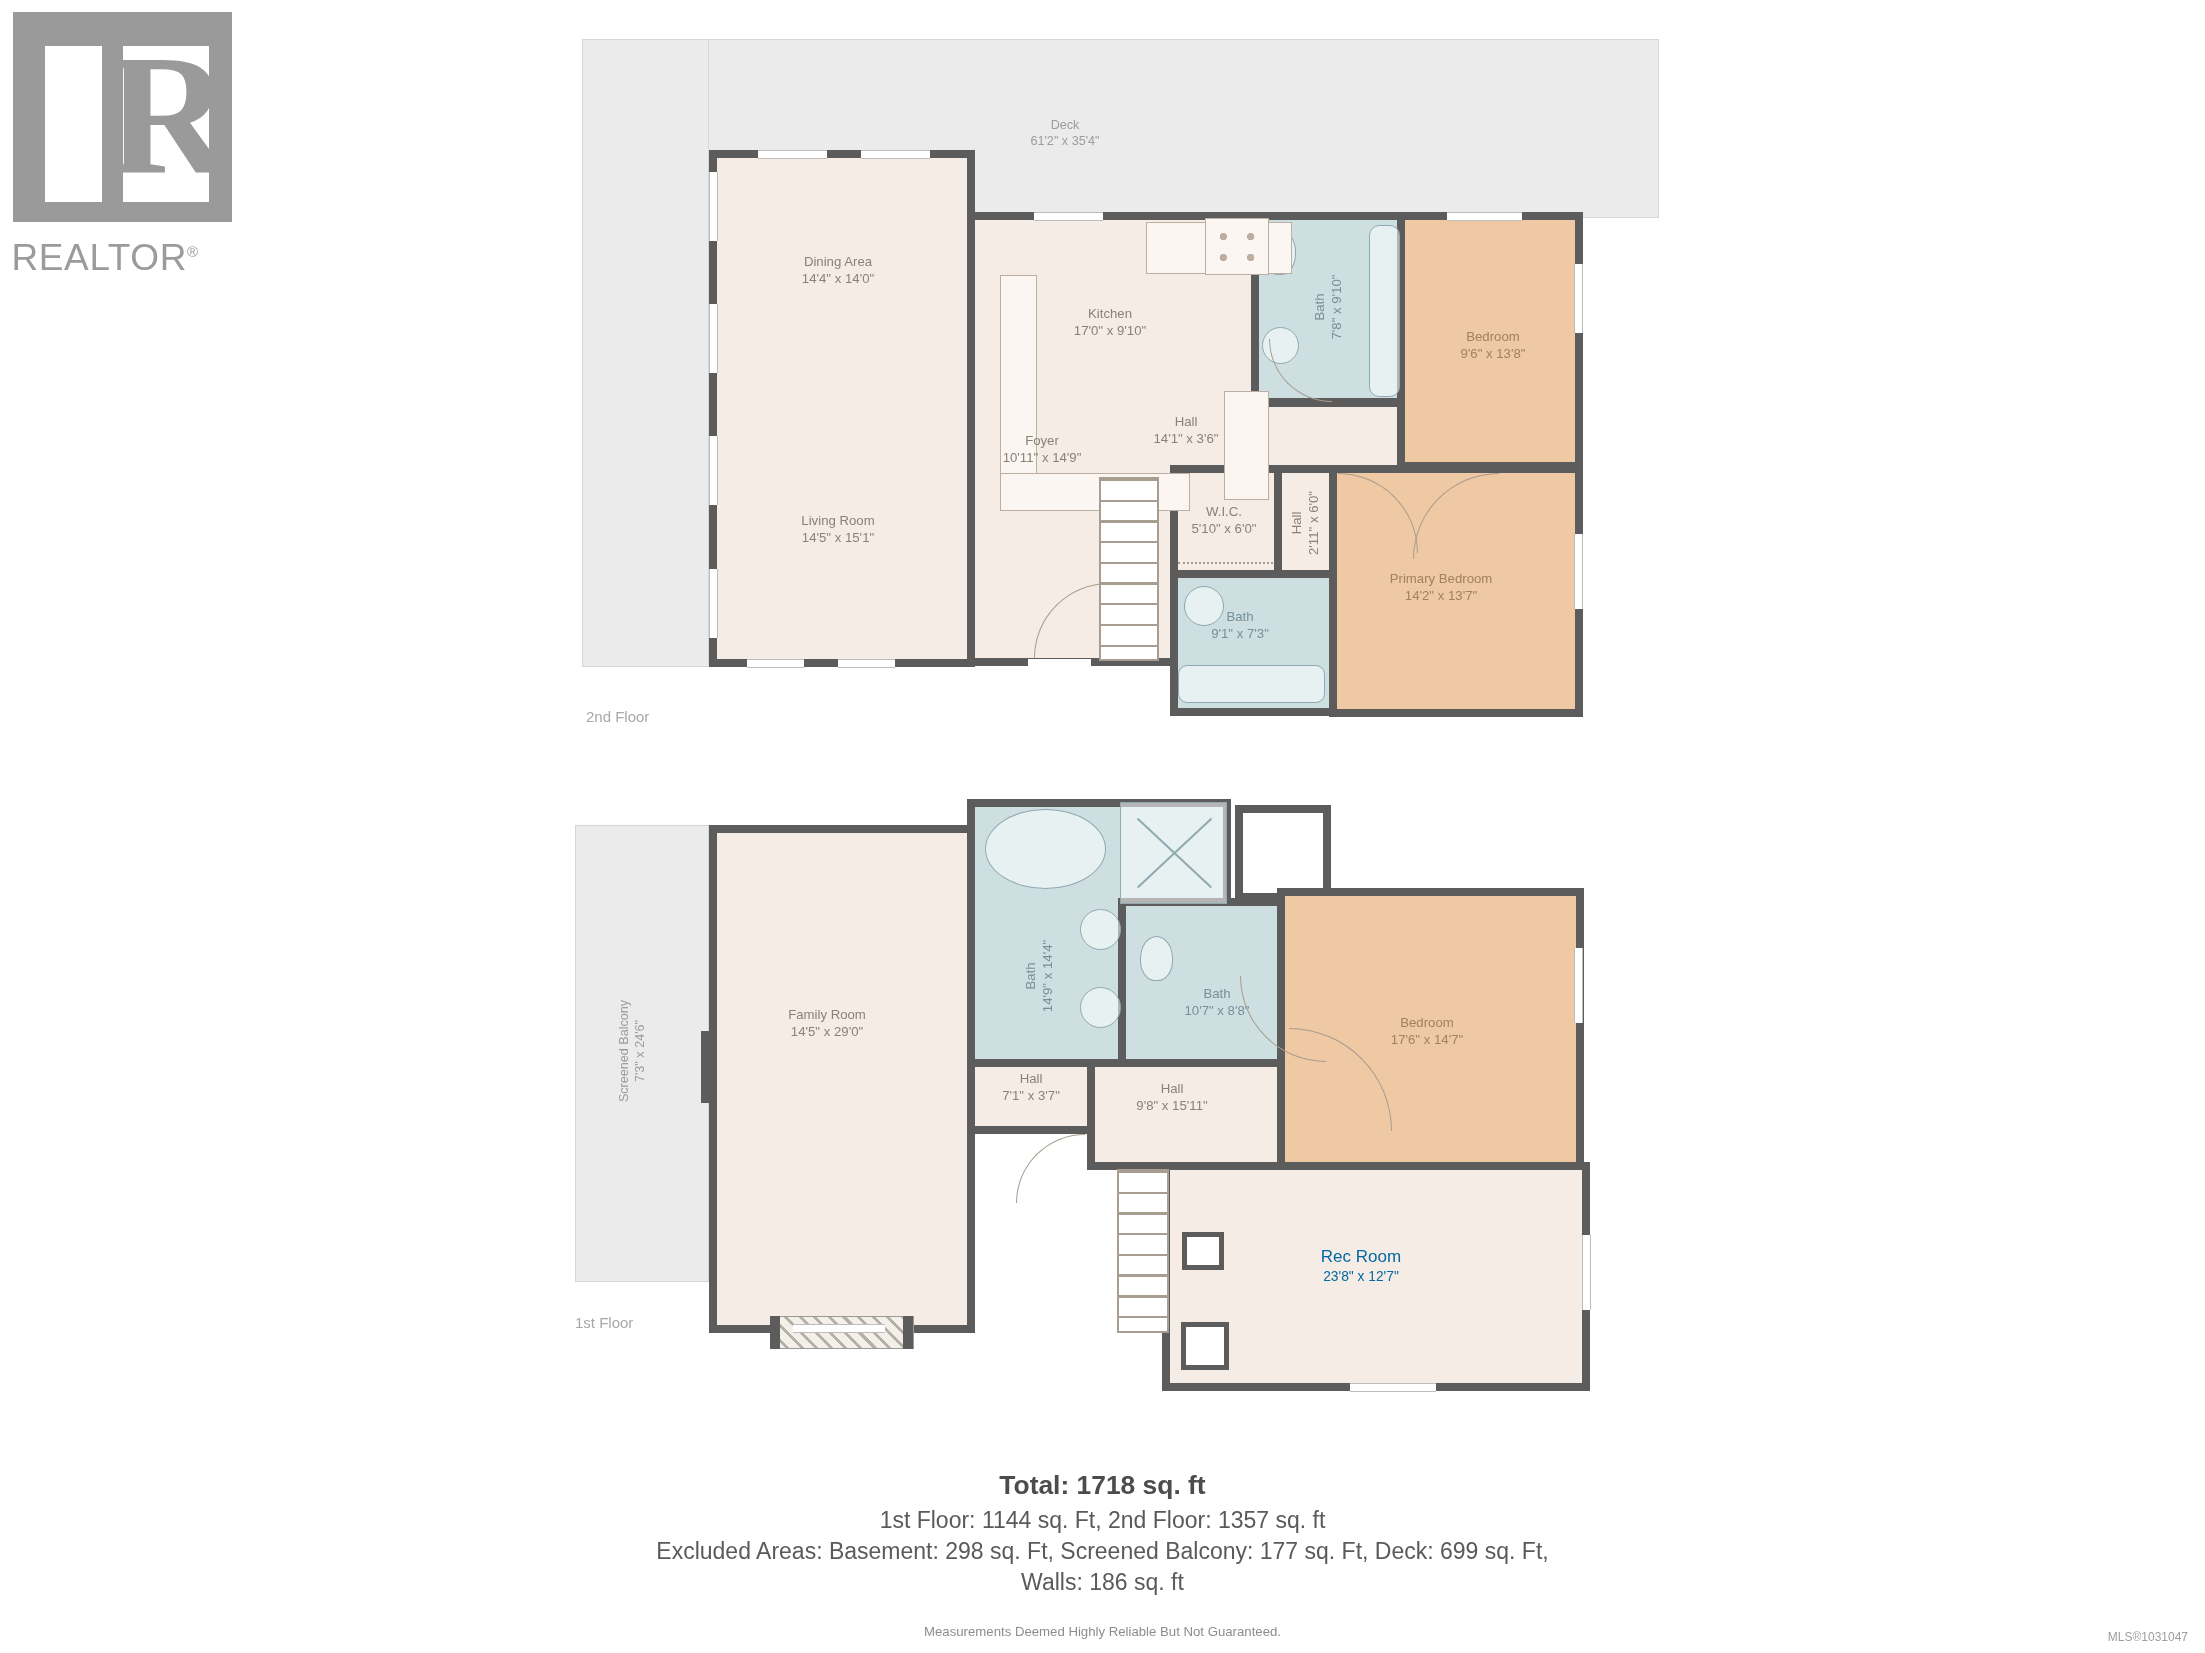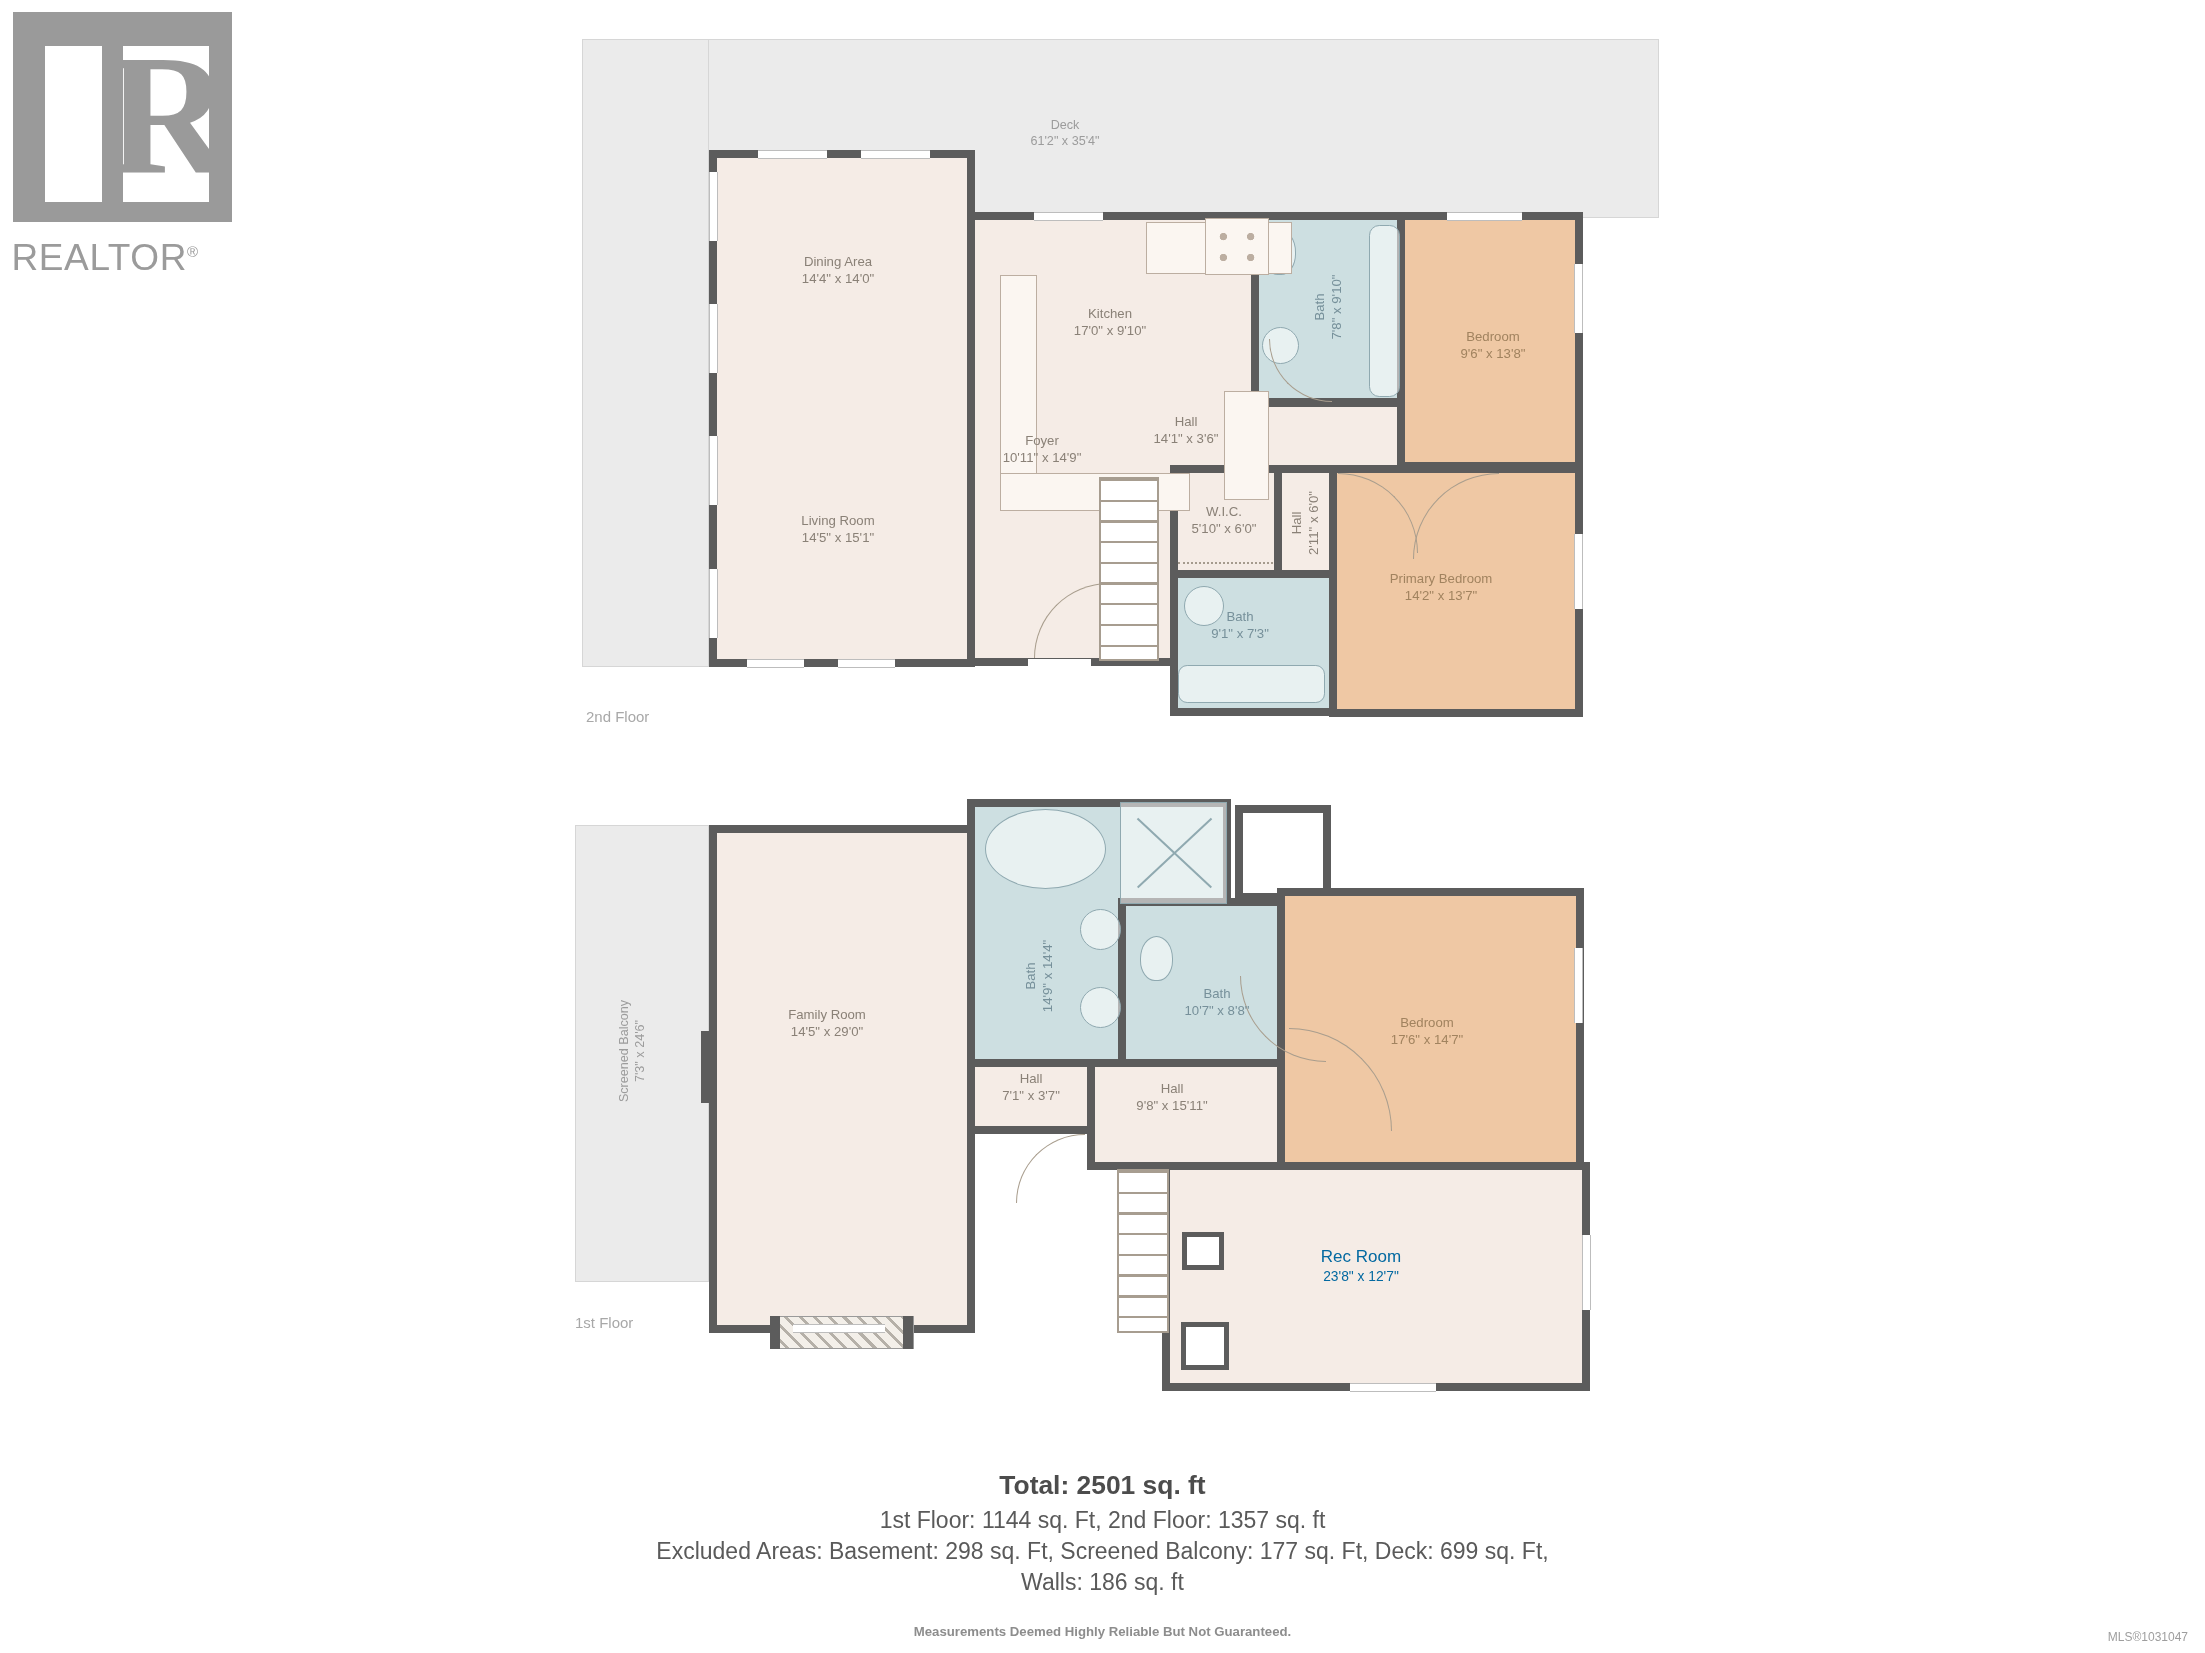--- a/index.html
+++ b/index.html
@@ -253,19 +253,19 @@
 <div class="lbl" style="left:1172px;top:1097px;">
   <span>Hall</span>
     <span class="dims">9'8" x 15'11"</span>
 </div>
 <div class="lbl reclbl" style="left:1361px;top:1266px;">
   <span>Rec Room</span>
     <span class="dims">23'8" x 12'7"</span>
 </div>
 <div class="caption" style="left:575px;top:1314px;">1st Floor</div>
 
-<div class="summary sum-total" style="top:1470px;">Total: 2501 sq. ft</div>
+<div class="summary sum-total" style="top:1470px;">Total: 1718 sq. ft</div>
 <div class="summary sum-line" style="top:1507px;">1st Floor: 1144 sq. Ft, 2nd Floor: 1357 sq. ft</div>
 <div class="summary sum-line" style="top:1538px;">Excluded Areas: Basement: 298 sq. Ft, Screened Balcony: 177 sq. Ft, Deck: 699 sq. Ft,</div>
 <div class="summary sum-line" style="top:1569px;">Walls: 186 sq. ft</div>
-<div class="summary disclaimer" style="top:1624px;font-weight:bold;">Measurements Deemed Highly Reliable But Not Guaranteed.</div>
+<div class="summary disclaimer" style="top:1624px;">Measurements Deemed Highly Reliable But Not Guaranteed.</div>
 <div class="mls">MLS®1031047</div>
 
 
 </body></html>

